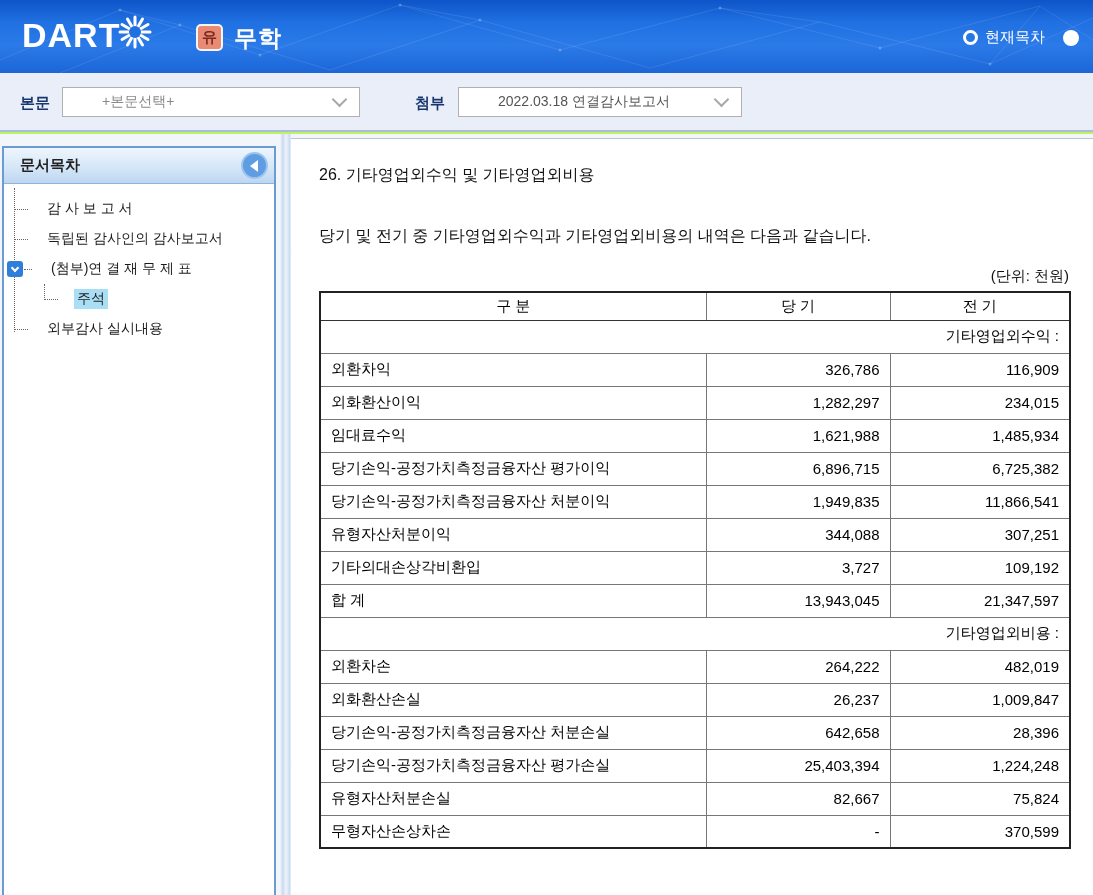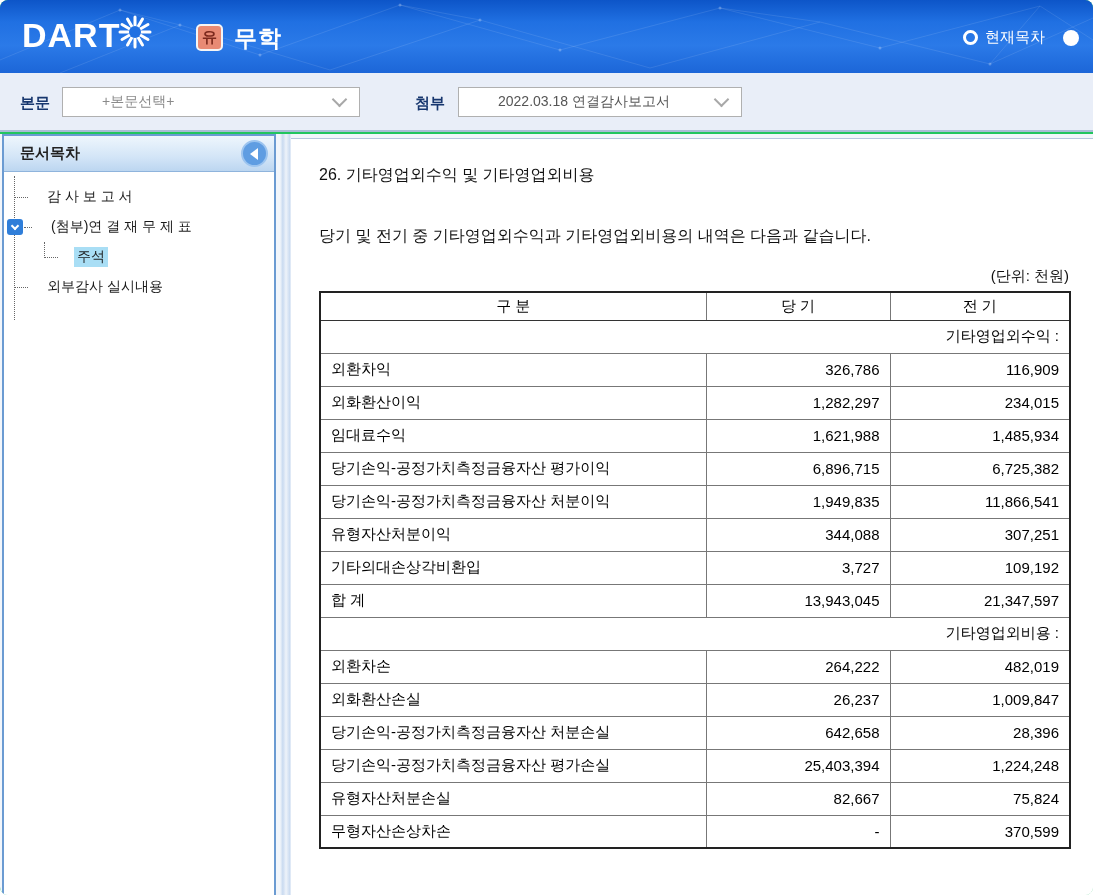--- a/index.html
+++ b/index.html
@@ -1,18 +1,18 @@
 <!DOCTYPE html>
 <html><head>
 <meta charset="utf-8">
 <style>
   * { margin:0; padding:0; box-sizing:border-box; }
   html,body { background:#fff; }
   body { font-family:"Liberation Sans","DejaVu Sans",sans-serif; }
-  .page { position:relative; width:1093px; height:895px; overflow:hidden; background:#22c55e;border-radius:8px; }
+  .page { position:relative; width:1093px; height:895px; overflow:hidden; background:#bef264; }
 
   
   .app-header {
     position:absolute; left:0; top:0; width:1093px; height:73px;
     background:linear-gradient(180deg,#0d55c8 0%,#2070e2 30%,#2b7ae8 62%,#1c66d8 100%);
     overflow:hidden;
   }
   .mesh { position:absolute; left:0; top:0; pointer-events:none; }
   .brand { position:absolute; left:22px; top:16px; display:flex; align-items:center; }
   .brand-text {
@@ -50,21 +50,21 @@
   .select-value { flex:1; padding-left:8px; white-space:nowrap; overflow:hidden;margin-left:31px; }
   .chevron-down {
     width:11px; height:11px; border-right:2px solid #a8a8a8; border-bottom:2px solid #a8a8a8;
     transform:rotate(45deg); margin-right:14px; margin-top:-6px; flex:none;
   }
 
   
   .workspace { position:absolute; left:0; top:134px; width:1093px; bottom:0; background:#f2f6fb; }
 
   .sidebar {
-    position:absolute; left:2px; top:0; width:274px; bottom:0;
+    position:absolute; left:2px; top:12px; width:274px; bottom:0;
     background:#fff; border:2px solid #6b9bd2; border-bottom:none;
   }
   .sidebar-header {
     height:36px; background:linear-gradient(180deg,#eef6fd 0%,#d3e5f7 60%,#bcd6f0 100%);
     border-bottom:1px solid #8fb4dc; display:flex; align-items:center; justify-content:space-between;
     padding:0 6px 0 16px;
   }
   .sidebar-title { font-size:15px; font-weight:bold; color:#222; }
   .collapse-btn {
     width:27px; height:27px; border-radius:50%; background:#5f9de2; border:2px solid #9cc4ef;
@@ -185,20 +185,24 @@
         <span class="collapse-btn">
             <span class="tri-left"></span>
           </span>
       </div>
       <div class="tree" id="tree">
         <span class="tree-vline"></span>
       <div class="tree-item">
             <span class="tree-stub"></span>
             <span class="tree-label">감 사 보 고 서</span>
           </div>
+          <div class="tree-item">
+            <span class="tree-stub"></span>
+            <span class="tree-label">독립된 감사인의 감사보고서</span>
+          </div>
           <div class="tree-item has-expander">
             <span class="expand-box">
               <span class="chev"></span>
             </span>
             <span class="tree-stub"></span>
             <span class="tree-label">(첨부)연 결 재 무 제 표</span>
           </div>
           <div class="tree-item child">
             <span class="l-connector"></span>
             <span class="tree-label selected">주석</span>

